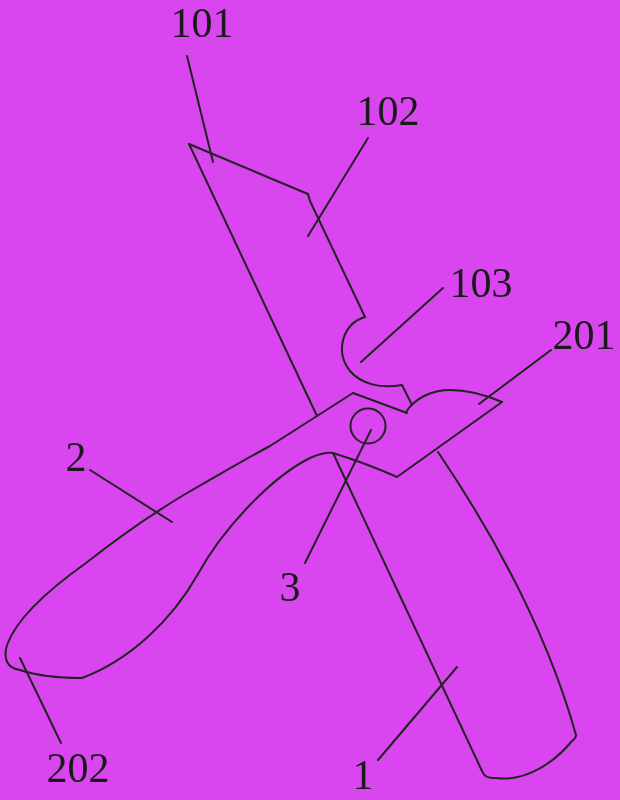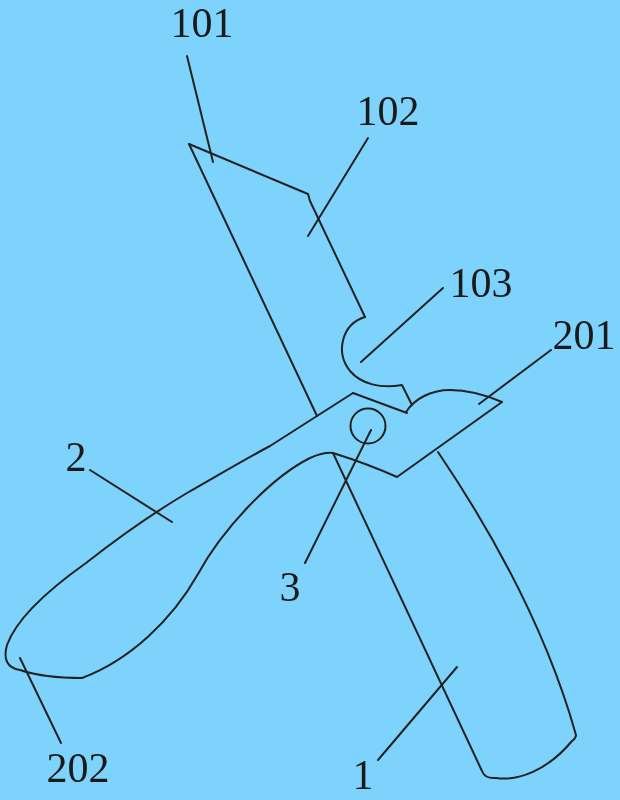--- a/index.html
+++ b/index.html
@@ -5,21 +5,21 @@
   html, body {
     margin: 0;
     padding: 0;
     background: #ffffff;
     font-family: "Liberation Serif", "DejaVu Serif", serif;
   }
   .stage {
     position: relative;
     width: 620px;
     height: 800px;
-    background: #7dd3fc;
+    background: #d946ef;
     overflow: hidden;
   }
   .stage svg {
     display: block;
     width: 620px;
     height: 800px;
   }
   .outline {
     fill: none;
     stroke-linecap: round;

